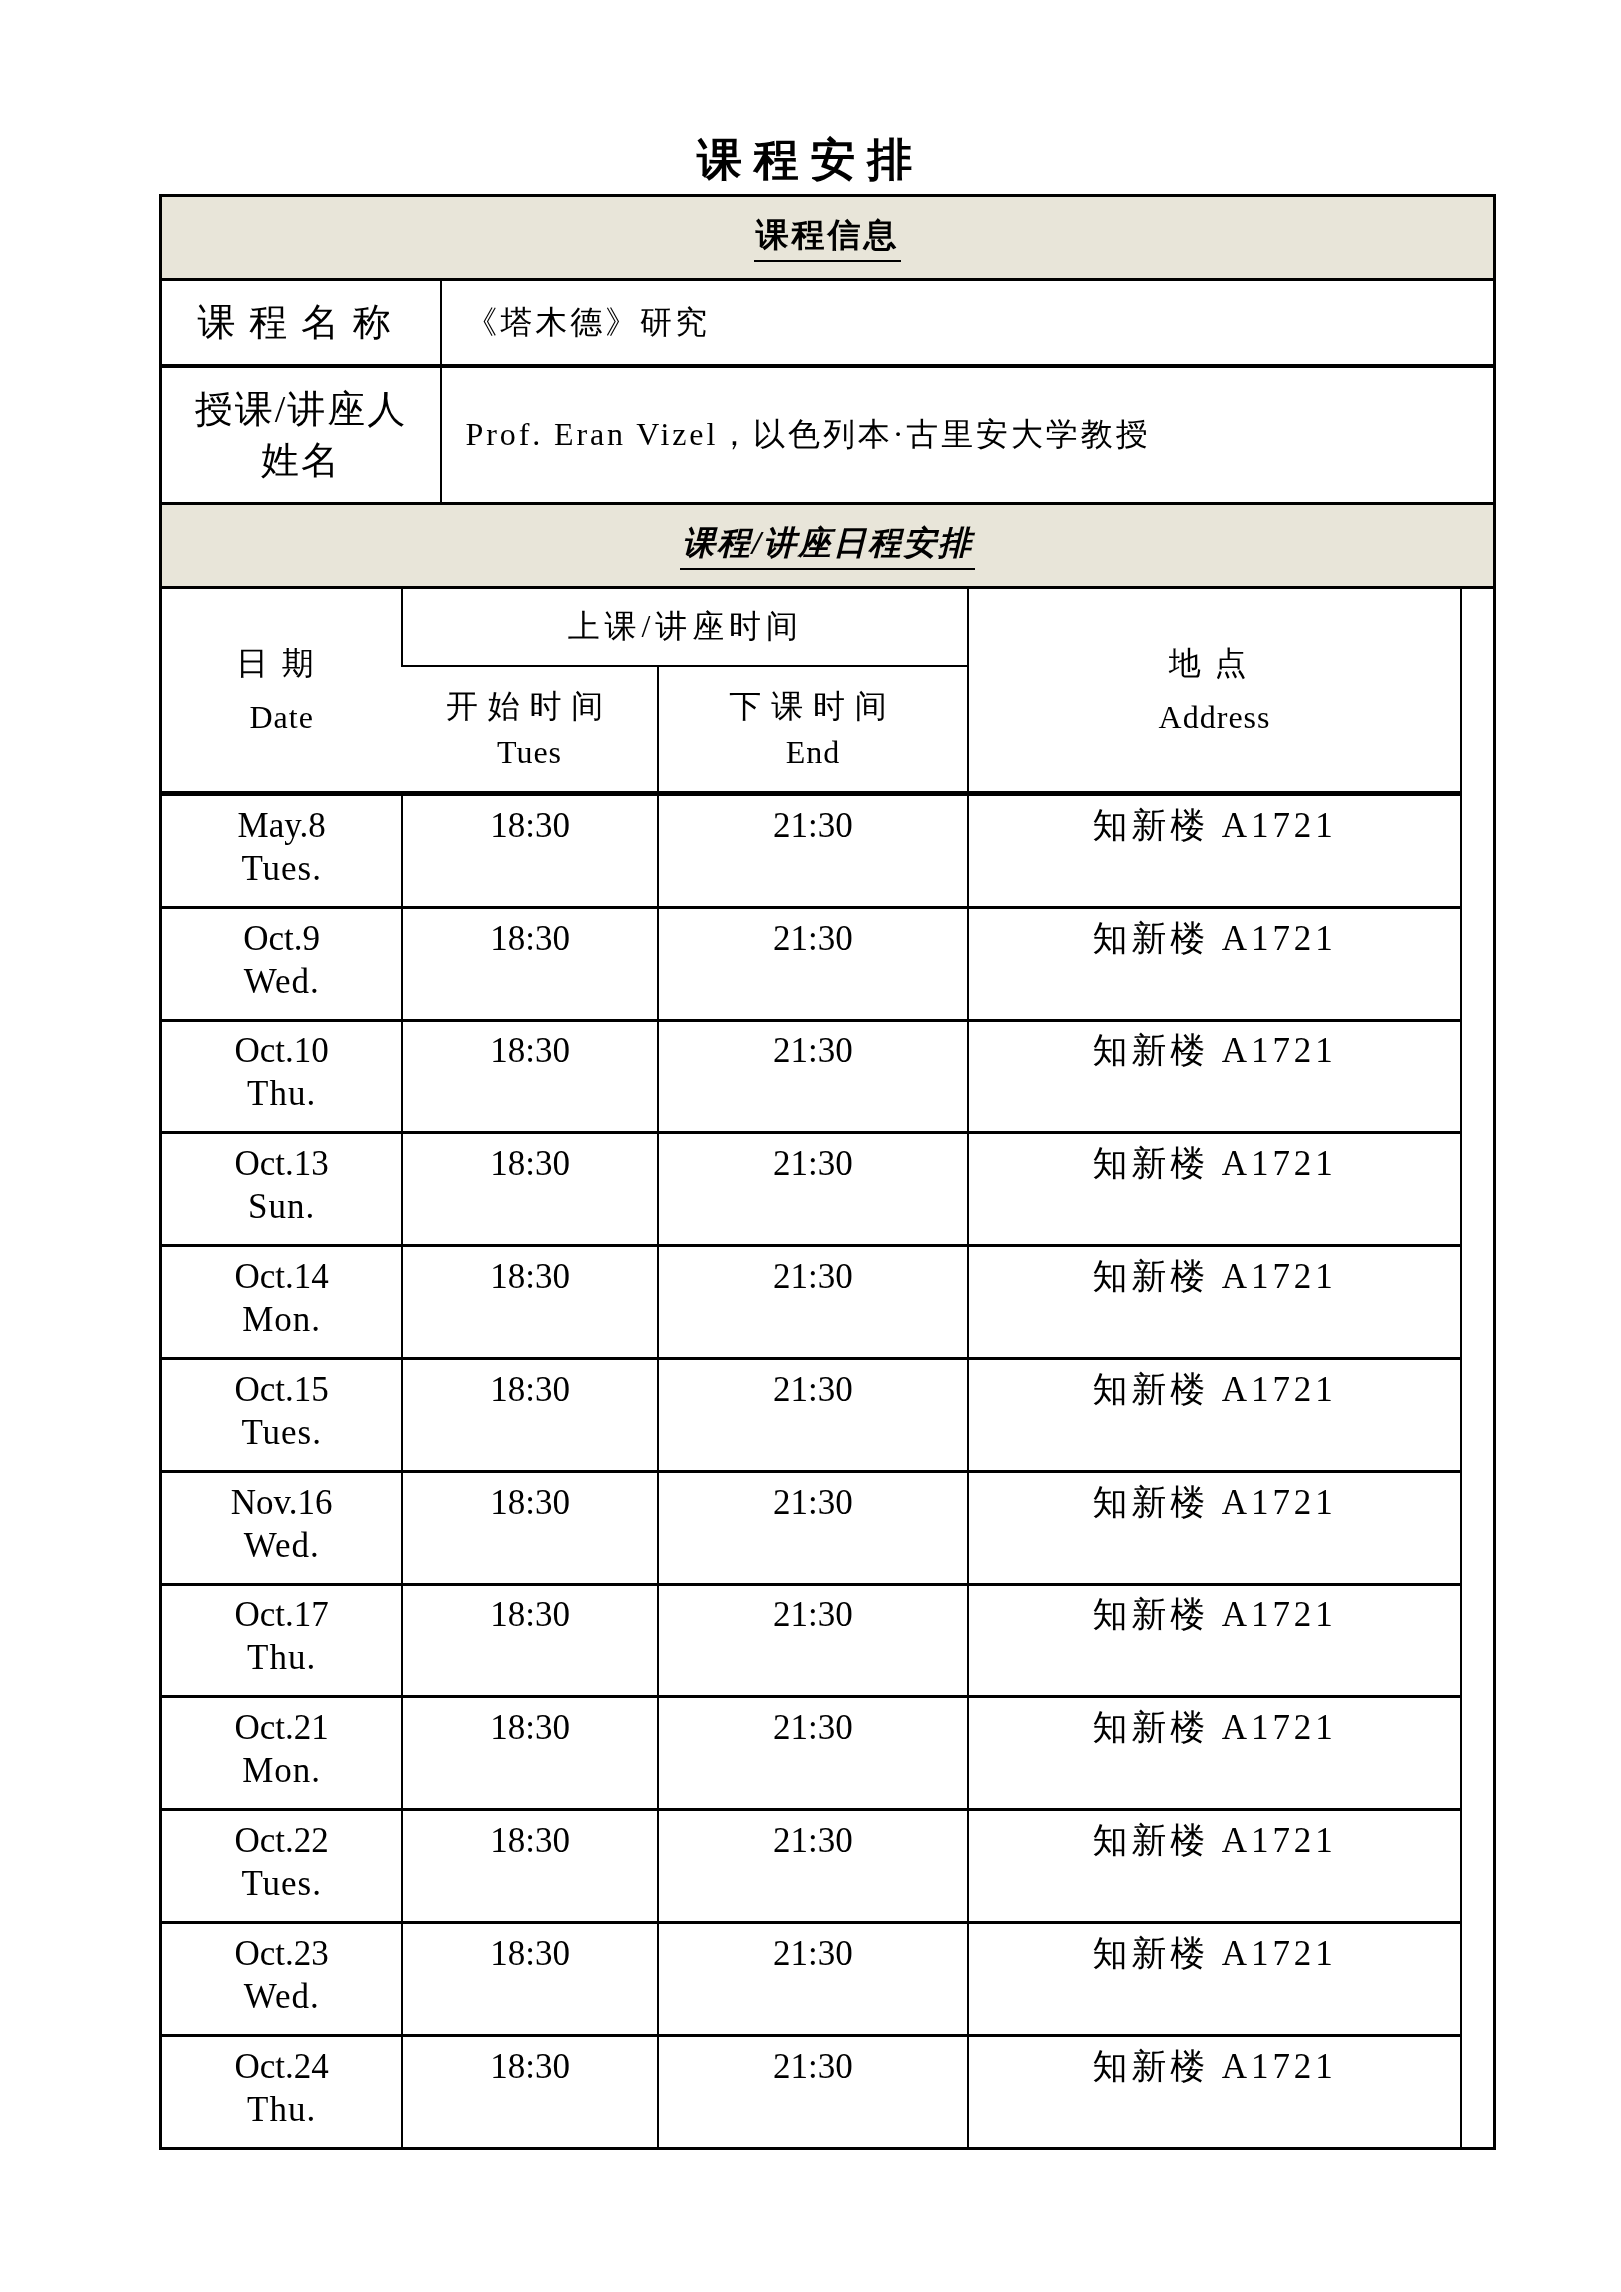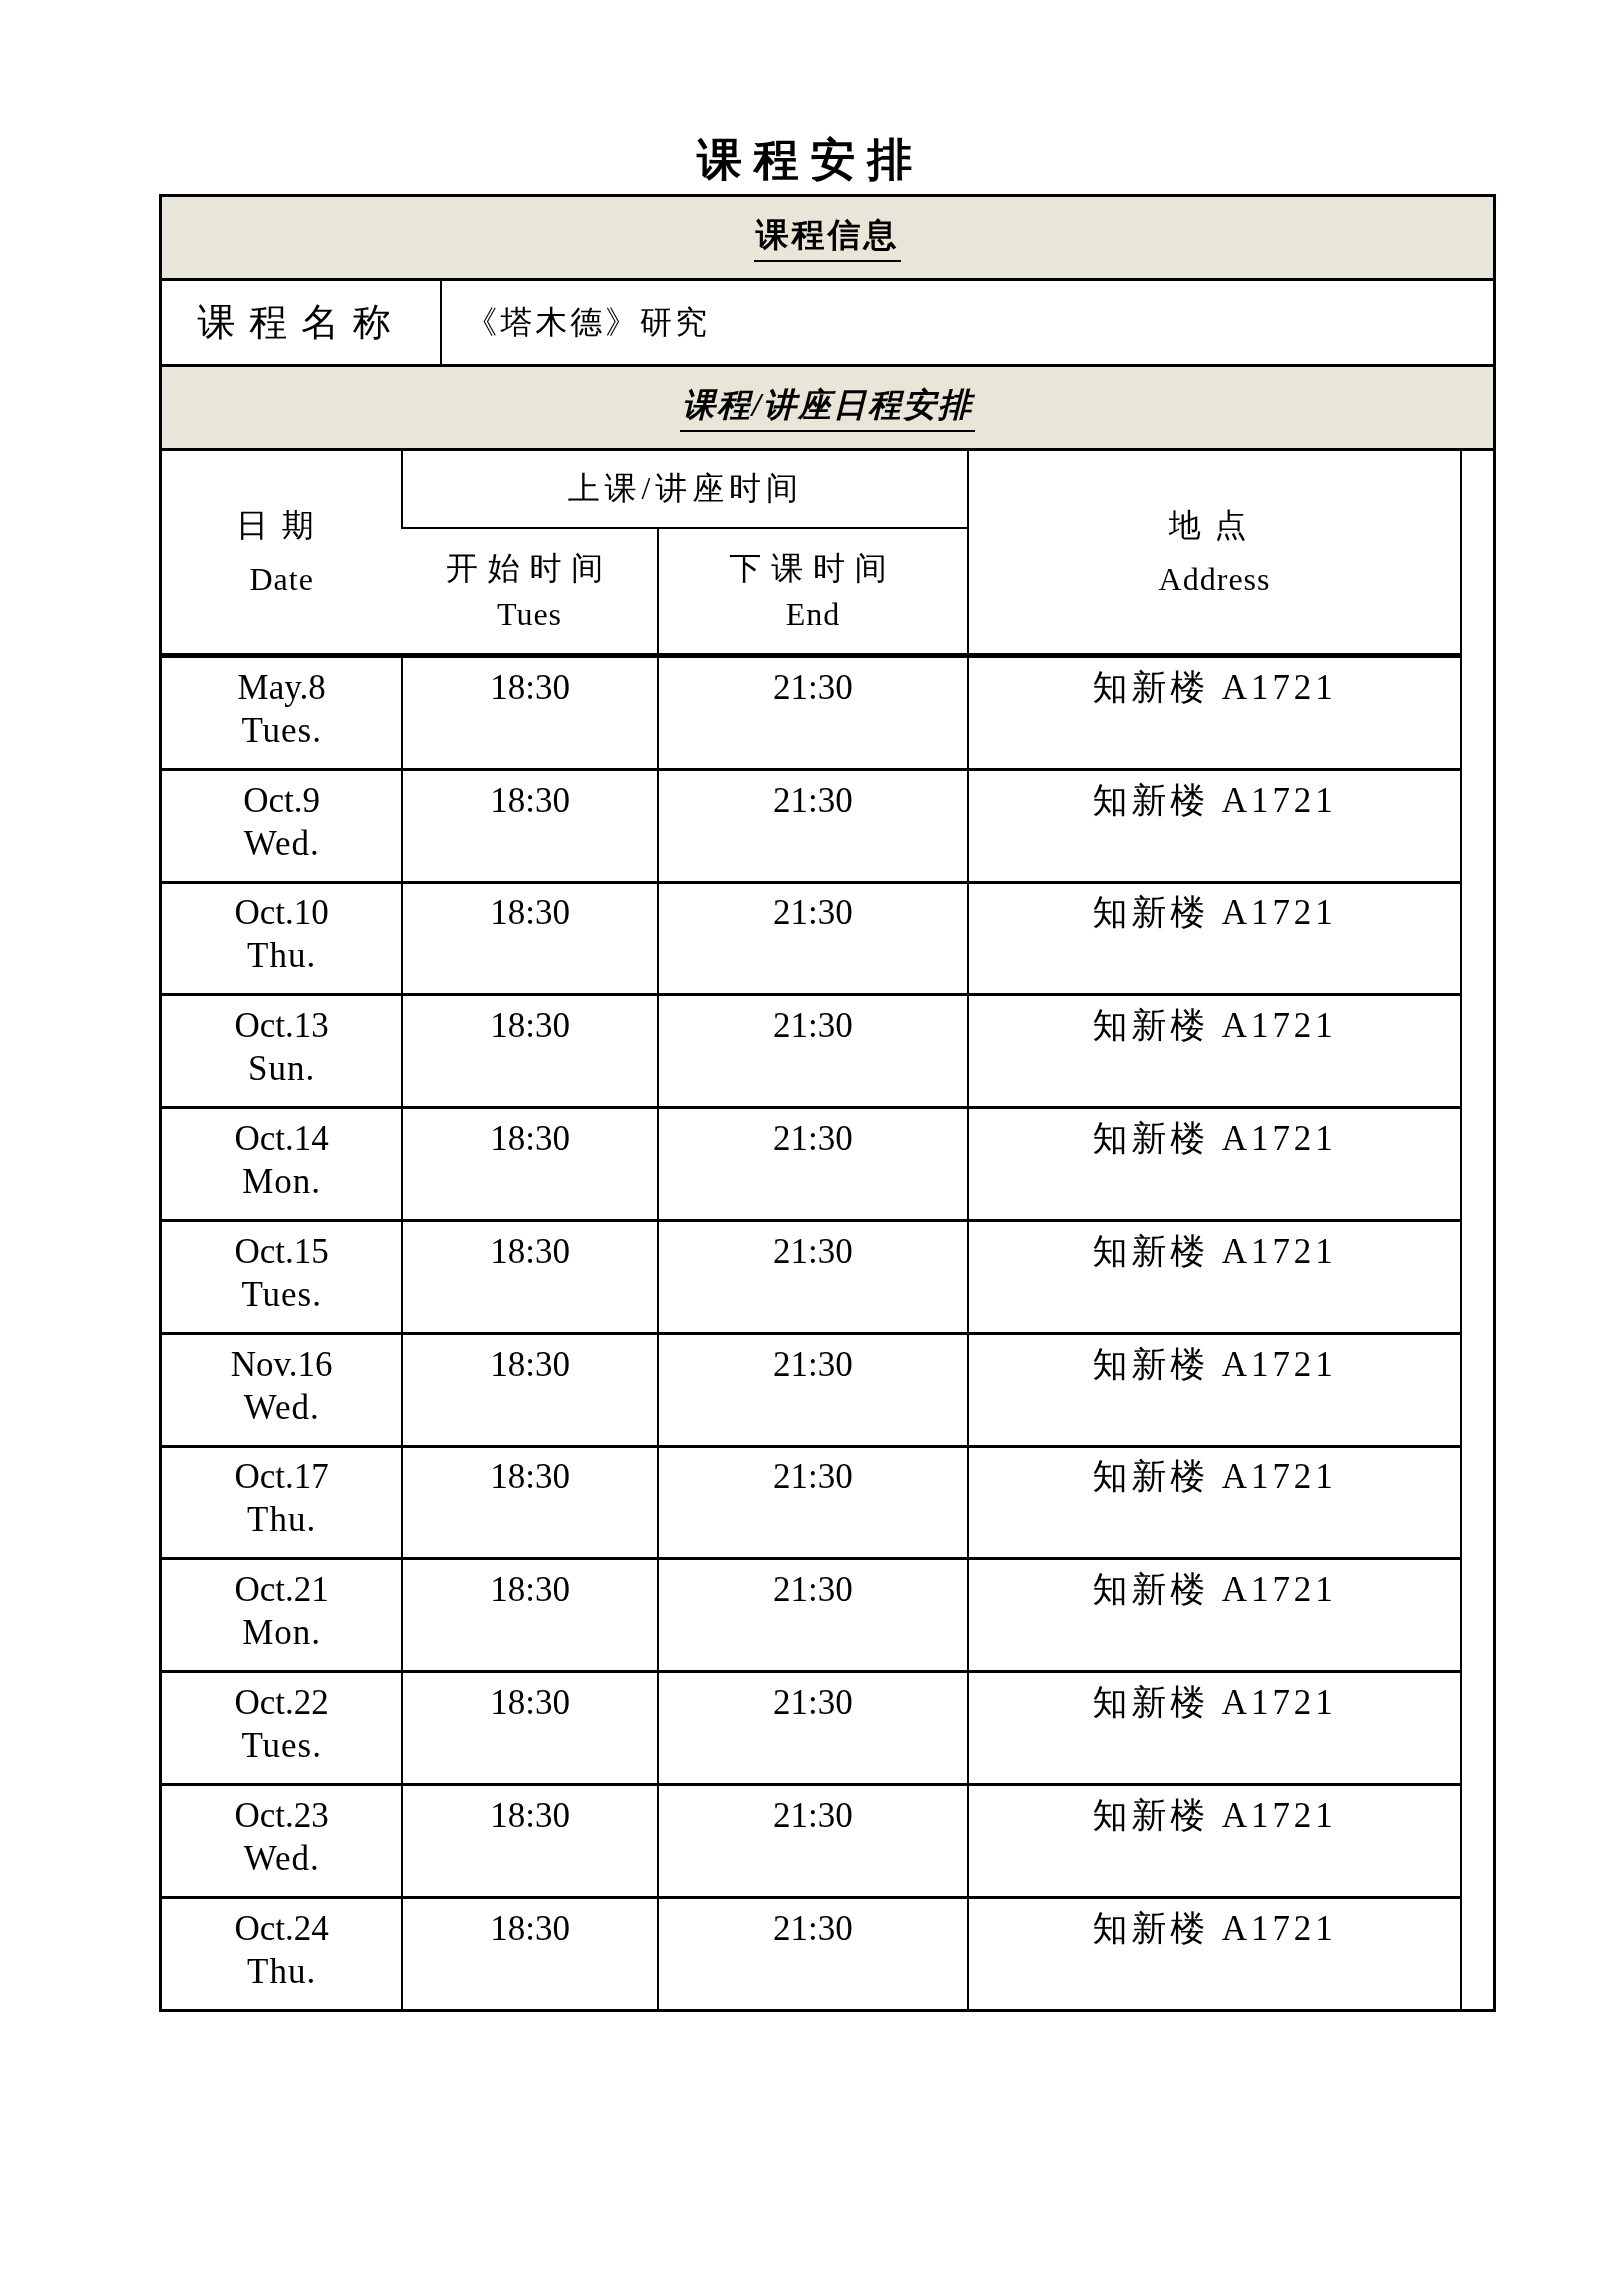--- a/index.html
+++ b/index.html
@@ -124,20 +124,24 @@
       <tbody>
           <tr class="band-row-1">
         <td class="band-cell" colspan="2">
           <span class="band-text">课程信息</span>
         </td>
       </tr>
       <tr class="row-course-name">
         <td class="label-cell spread">课程名称</td>
         <td class="value-cell">《塔木德》研究</td>
       </tr>
+      <tr class="row-lecturer">
+        <td class="label-cell tight">授课/讲座人姓名</td>
+        <td class="value-cell">Prof. Eran Vizel，以色列本·古里安大学教授</td>
+      </tr>
       <tr class="band-row-2">
         <td class="band-cell" colspan="2">
           <span class="band-text italic">课程/讲座日程安排</span>
         </td>
       </tr>
     </tbody>
       </table>
 
     <table class="sched">
       <colgroup>

